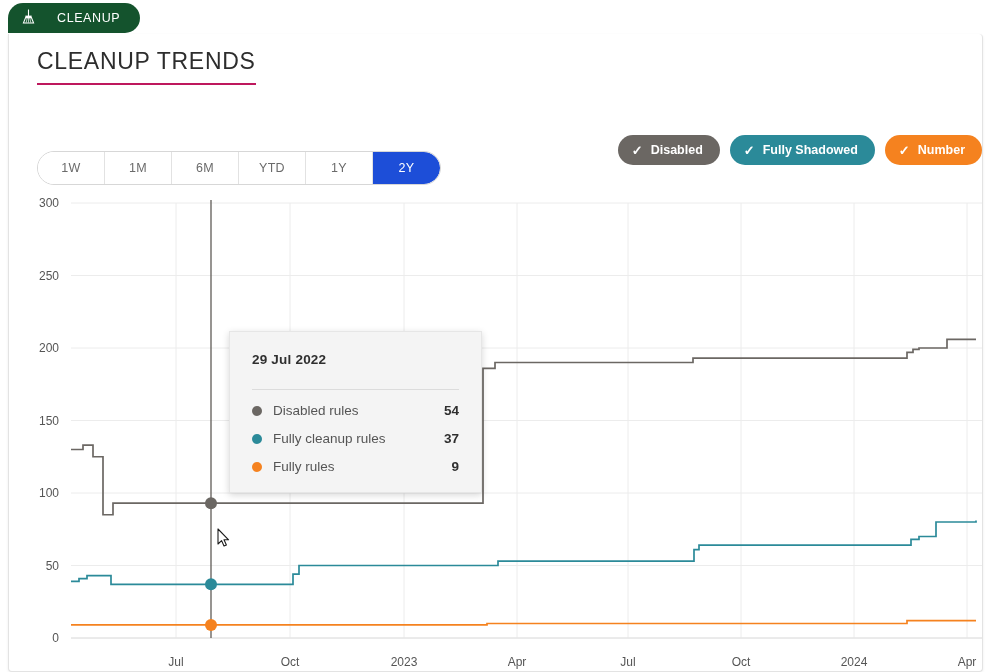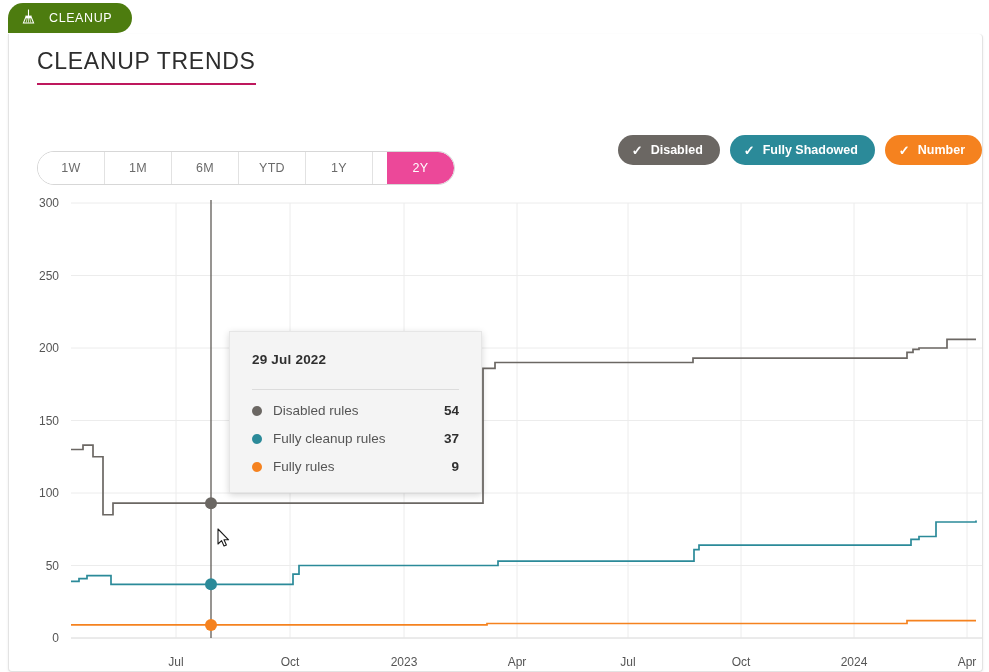--- a/index.html
+++ b/index.html
@@ -17,26 +17,26 @@
 
   
   .tabstrip {
     position: absolute; left: 0; top: 0;
     width: 989px; height: 36px;
     background: #ffffff;
   }
   .tab-active {
     position: absolute; left: 8px; top: 3px;
     height: 30px; padding: 0 20px 0 14px;
-    background: #4d7c0f;
+    background: #14532d;
     border-radius: 15px 15px 0 0 / 15px 15px 0 0;
     border-top-left-radius: 15px;
     border-top-right-radius: 15px;
     border-bottom-right-radius: 15px;
-    display: flex; align-items: center; gap: 14px;
+    display: flex; align-items: center; gap: 22px;
     color: #ffffff;
     font-size: 12.5px;
     letter-spacing: 0.6px;
   }
   .tab-active .broom { display: block; }
   .content-card {
     position: absolute; left: 8px; top: 34px;
     width: 975px; height: 638px;
     background: #ffffff;
     border: 1px solid #e3e3e3;
@@ -90,25 +90,24 @@
     display: flex; align-items: center; justify-content: center;
     font-size: 12.5px;
     color: #6b6b6b;
     border-right: 1px solid #e2e2e2;
     background: #ffffff;
     cursor: pointer;
     letter-spacing: 0.3px;
   }
   .range-btn:last-child { border-right: none; }
   .range-btn.sel {
-    background: #ec4899;
+    background: #1d4ed8;
     color: #ffffff;
     border-radius: 0 17px 17px 0;
     border-right: none;
-    margin-left: 14px;
   }
 
   
   .legend {
     position: absolute; right: 0px; top: 101px;
     display: flex; gap: 10px; align-items: center;
   }
   .pill {
     height: 30px;
     border-radius: 15px;

